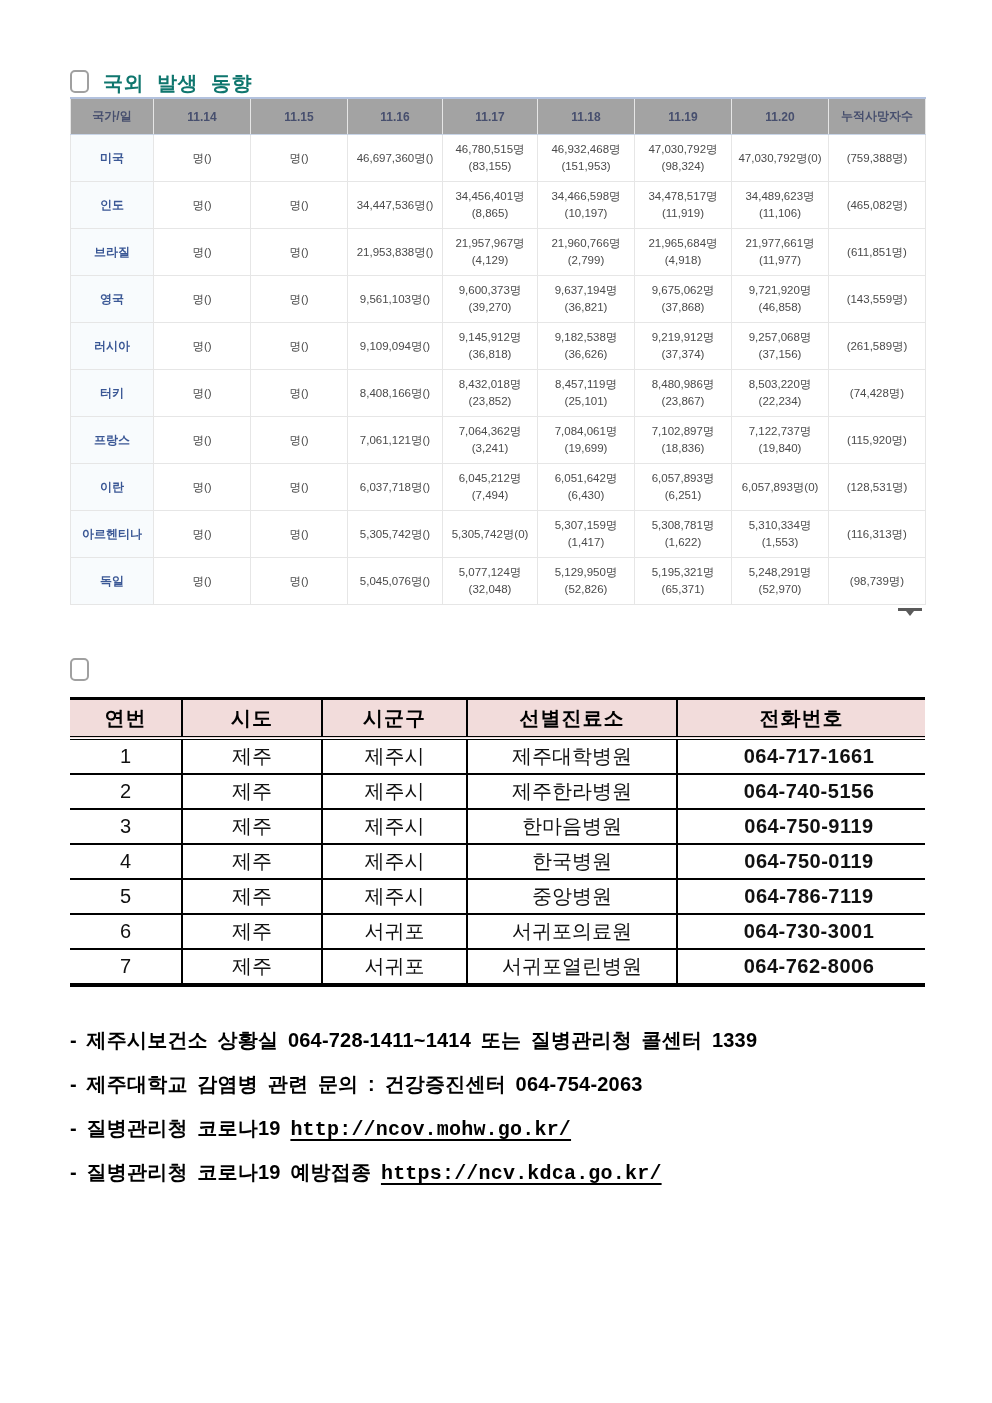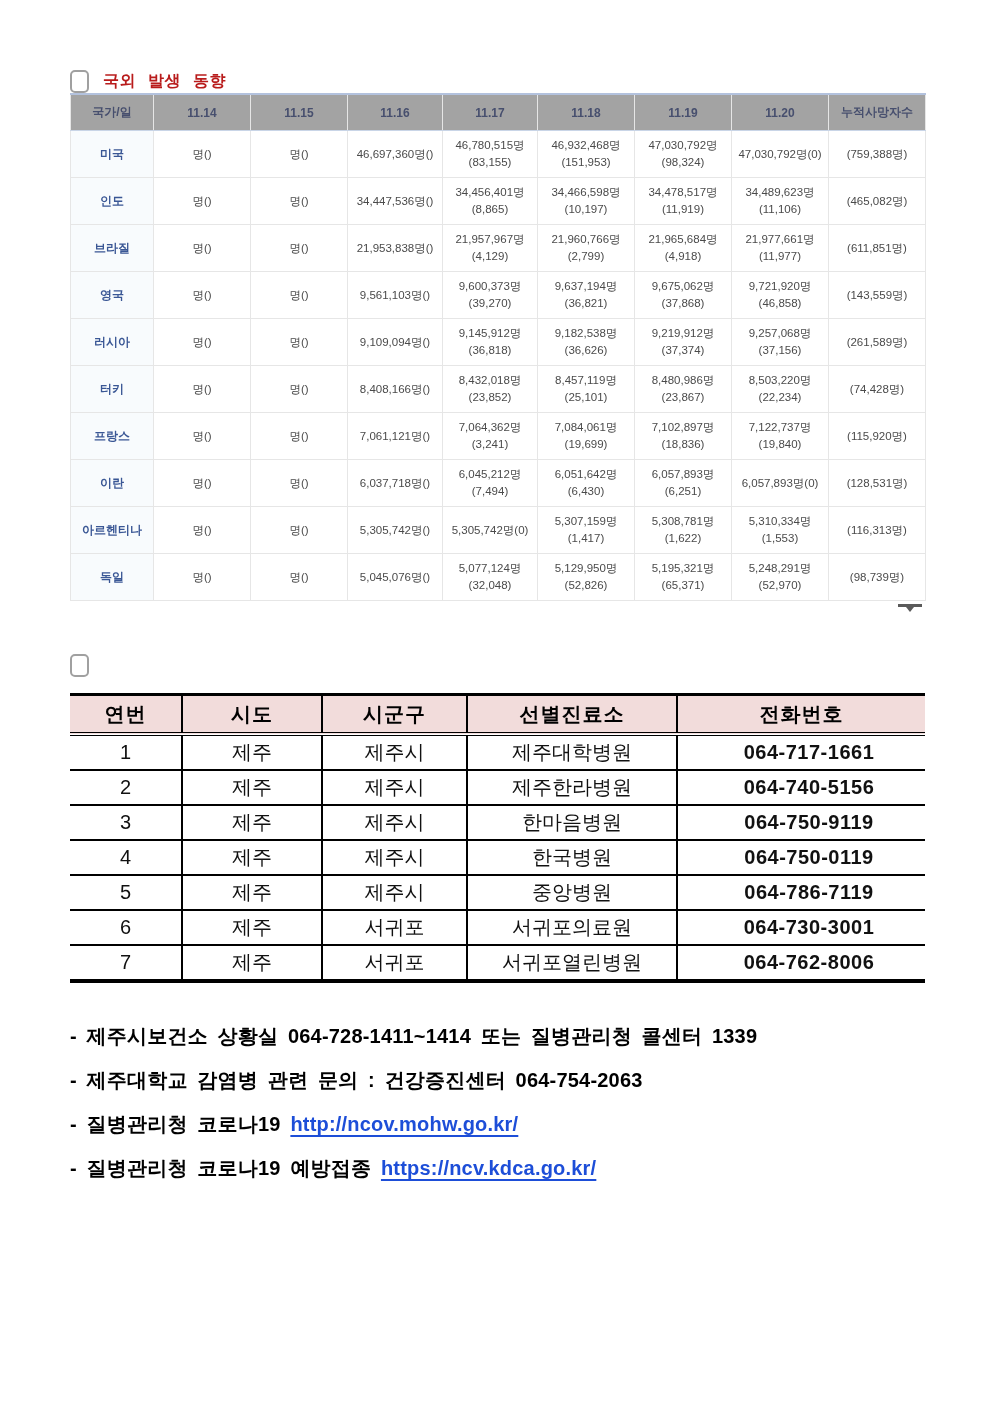--- a/index.html
+++ b/index.html
@@ -6,22 +6,22 @@
   body {
     width: 992px; min-height: 1403px;
     background: #ffffff;
     font-family: "Liberation Sans", "DejaVu Sans", sans-serif;
     color: #222;
   }
   .content { margin-left: 70px; width: 855px; padding-top: 70px; }
 
   
   .sec-title {
-    display: flex; align-items: center;
-    font-size: 16px; font-weight: 700; color: #b91c1c;
+    display: flex; align-items: flex-start;
+    font-size: 20px; font-weight: 700; color: #0f766e;
     word-spacing: 7px; letter-spacing: 0.5px;
   }
   .bullet-box {
     display: inline-block; width: 15px; height: 19px;
     border: 2px solid #a0a0a0; border-radius: 5px;
     background: #fff; margin-right: 14px; flex: 0 0 auto;
   }
 
   
   .caption {
@@ -75,22 +75,22 @@
   table.t2 tbody tr + tr td { border-top: 2px solid #000; }
   table.t2 td.phone { font-weight: 700; letter-spacing: 0.5px; padding-left: 17px; }
 
   
   .notes { margin-top: 40px; }
   .note {
     font-size: 20px; font-weight: 700; color: #000;
     margin-bottom: 17px; word-spacing: 4px; letter-spacing: 0.2px;
   }
   .note a.link {
-    color: #1d4ed8; text-decoration: underline; text-underline-offset: 4px;
-    cursor: pointer; word-spacing: 0;
+    color: #000000; text-decoration: underline; text-underline-offset: 4px;
+    cursor: pointer; word-spacing: 0; font-family: Liberation Mono, monospace;
   }
 </style>
 </head>
 <body>
 
 <div class="content">
 
   <div class="sec-title">
     <span class="bullet-box"></span>
     <span>국외 발생 동향</span>

